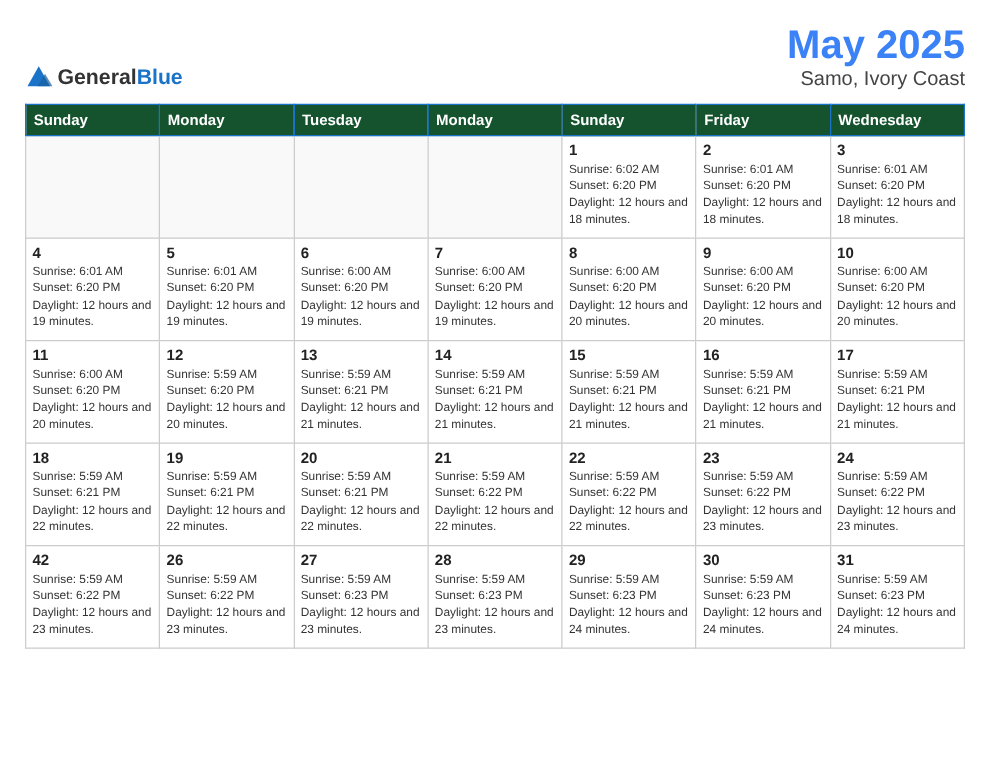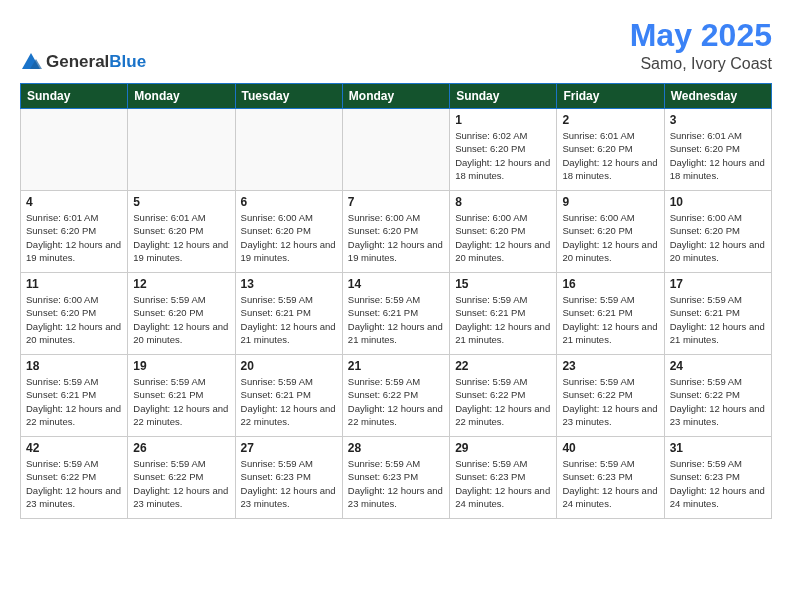--- a/index.html
+++ b/index.html
@@ -336,21 +336,21 @@
 and 23 minutes.</div>
           </td>
           <td>
             <span class="day-number">29</span>
             <div class="day-info">Sunrise: 5:59 AM
 Sunset: 6:23 PM
 Daylight: 12 hours
 and 24 minutes.</div>
           </td>
           <td>
-            <span class="day-number">40</span>
+            <span class="day-number">30</span>
             <div class="day-info">Sunrise: 5:59 AM
 Sunset: 6:23 PM
 Daylight: 12 hours
 and 24 minutes.</div>
           </td>
           <td>
             <span class="day-number">31</span>
             <div class="day-info">Sunrise: 5:59 AM
 Sunset: 6:23 PM
 Daylight: 12 hours

